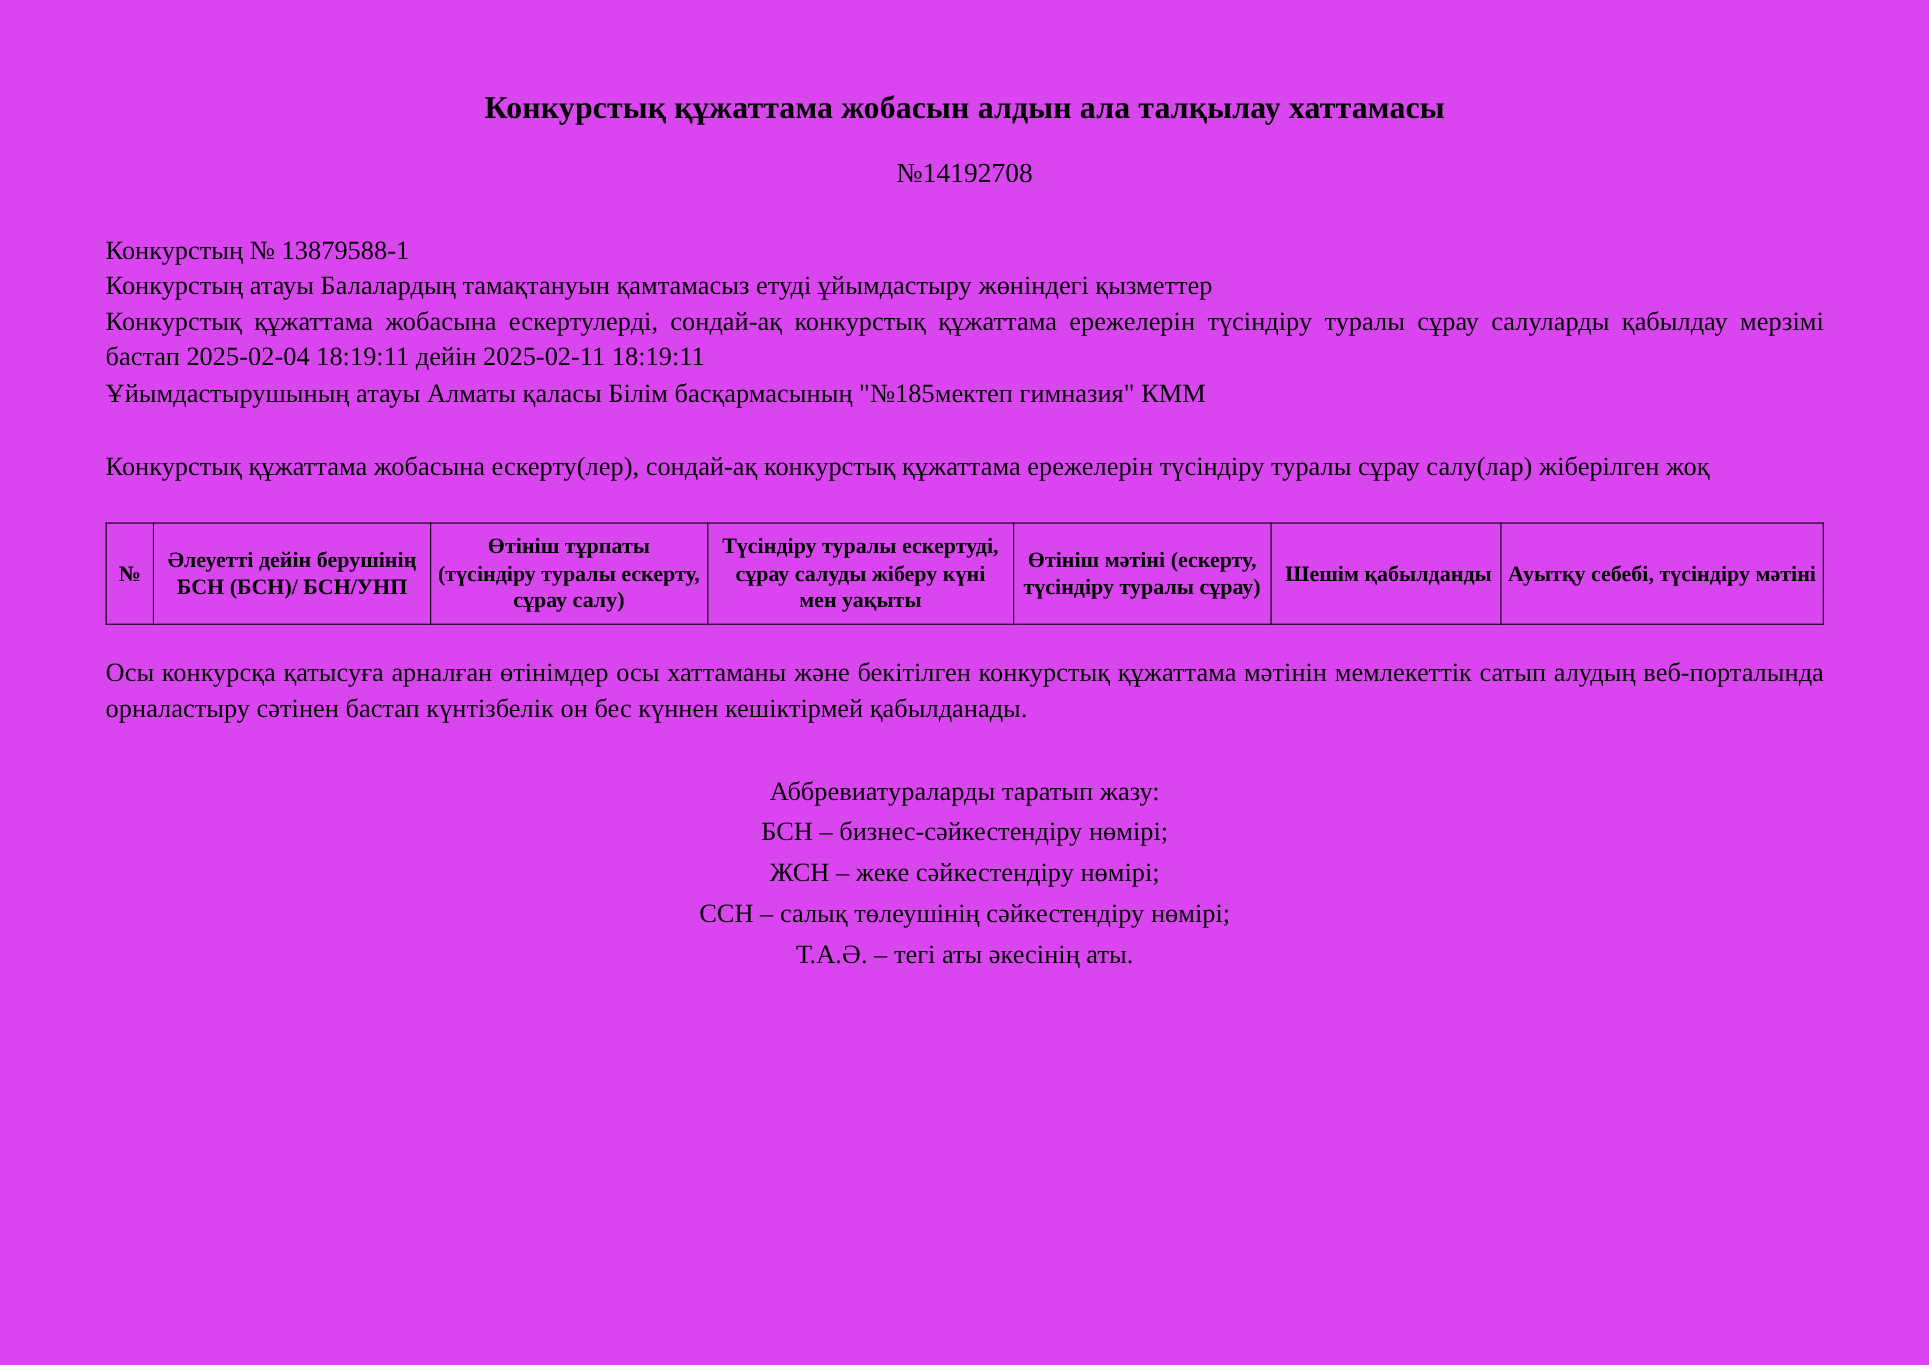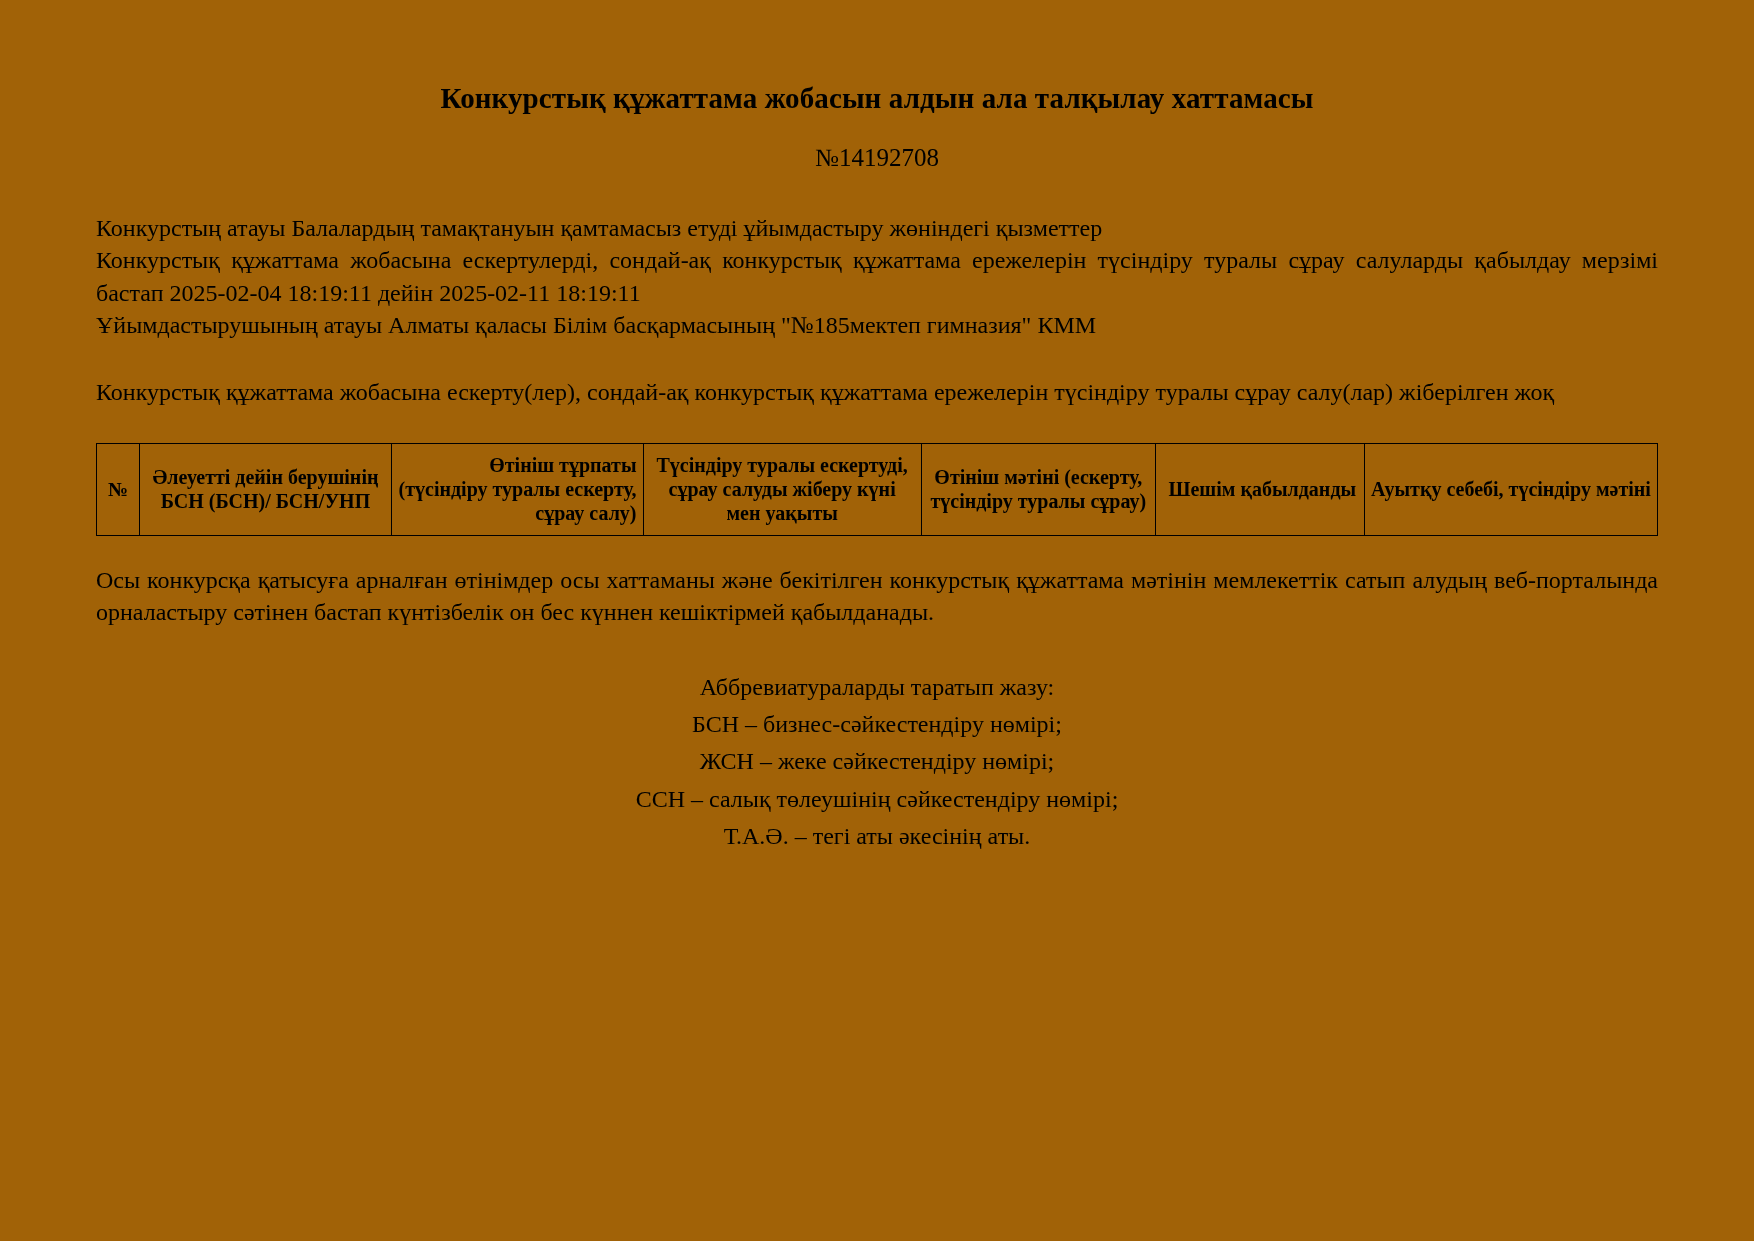--- a/index.html
+++ b/index.html
@@ -14,21 +14,21 @@
     font-family: "Liberation Serif", "DejaVu Serif", serif;
     color: #000000;
     -webkit-font-smoothing: antialiased;
   }
   .page {
     position: relative;
     width: 1754px;
     height: 1241px;
     box-sizing: border-box;
     padding: 72px 96px 0 96px;
-    background: #a16207;
+    background: #d946ef;
   }
 
   
   .doc-title {
     text-align: center;
     font-weight: bold;
     font-size: 29px;
     line-height: 1.25;
     letter-spacing: 0.1px;
     margin: 8px 0 0 0;
@@ -86,21 +86,21 @@
   table.comments-table th {
     font-weight: bold;
     line-height: 1.22;
   }
   table.comments-table th.col-num {
     width: 2.6%;
     padding-left: 2px;
     padding-right: 2px;
   }
   table.comments-table th.col-bin       { width: 16.2%; }
-  table.comments-table th.col-type      { width: 16.2%; text-align: right; }
+  table.comments-table th.col-type      { width: 16.2%; }
   table.comments-table th.col-datetime  { width: 18.0%; }
   table.comments-table th.col-text      { width: 15.0%; }
   table.comments-table th.col-decision  { width: 13.0%; padding-left: 11px; }
   table.comments-table th.col-reason    { width: 19.0%; }
 
   
   .after-table-par {
     margin-top: 28px;
     font-size: 24px;
     line-height: 1.36;
@@ -121,20 +121,21 @@
 </style>
 </head>
 <body>
 
 <div class="page">
 
   <h1 class="doc-title">Конкурстық құжаттама жобасын алдын ала талқылау хаттамасы</h1>
   <div class="doc-number">№14192708</div>
 
   <div class="meta-block">
+    <span class="meta-line">Конкурстың № 13879588-1</span>
     <span class="meta-line">Конкурстың атауы Балалардың тамақтануын қамтамасыз етуді ұйымдастыру жөніндегі қызметтер</span>
     <span class="meta-line wrap">Конкурстық құжаттама жобасына ескертулерді, сондай-ақ конкурстық құжаттама ережелерін түсіндіру туралы сұрау салуларды қабылдау мерзімі бастап 2025-02-04 18:19:11 дейін 2025-02-11 18:19:11</span>
     <span class="meta-line">Ұйымдастырушының атауы Алматы қаласы Білім басқармасының "№185мектеп гимназия" КММ</span>
   </div>
 
   <p class="notice-par">Конкурстық құжаттама жобасына ескерту(лер), сондай-ақ конкурстық құжаттама ережелерін түсіндіру туралы сұрау салу(лар) жіберілген жоқ</p>
 
   <div class="table-wrap">
     <table class="comments-table">
       <thead>

